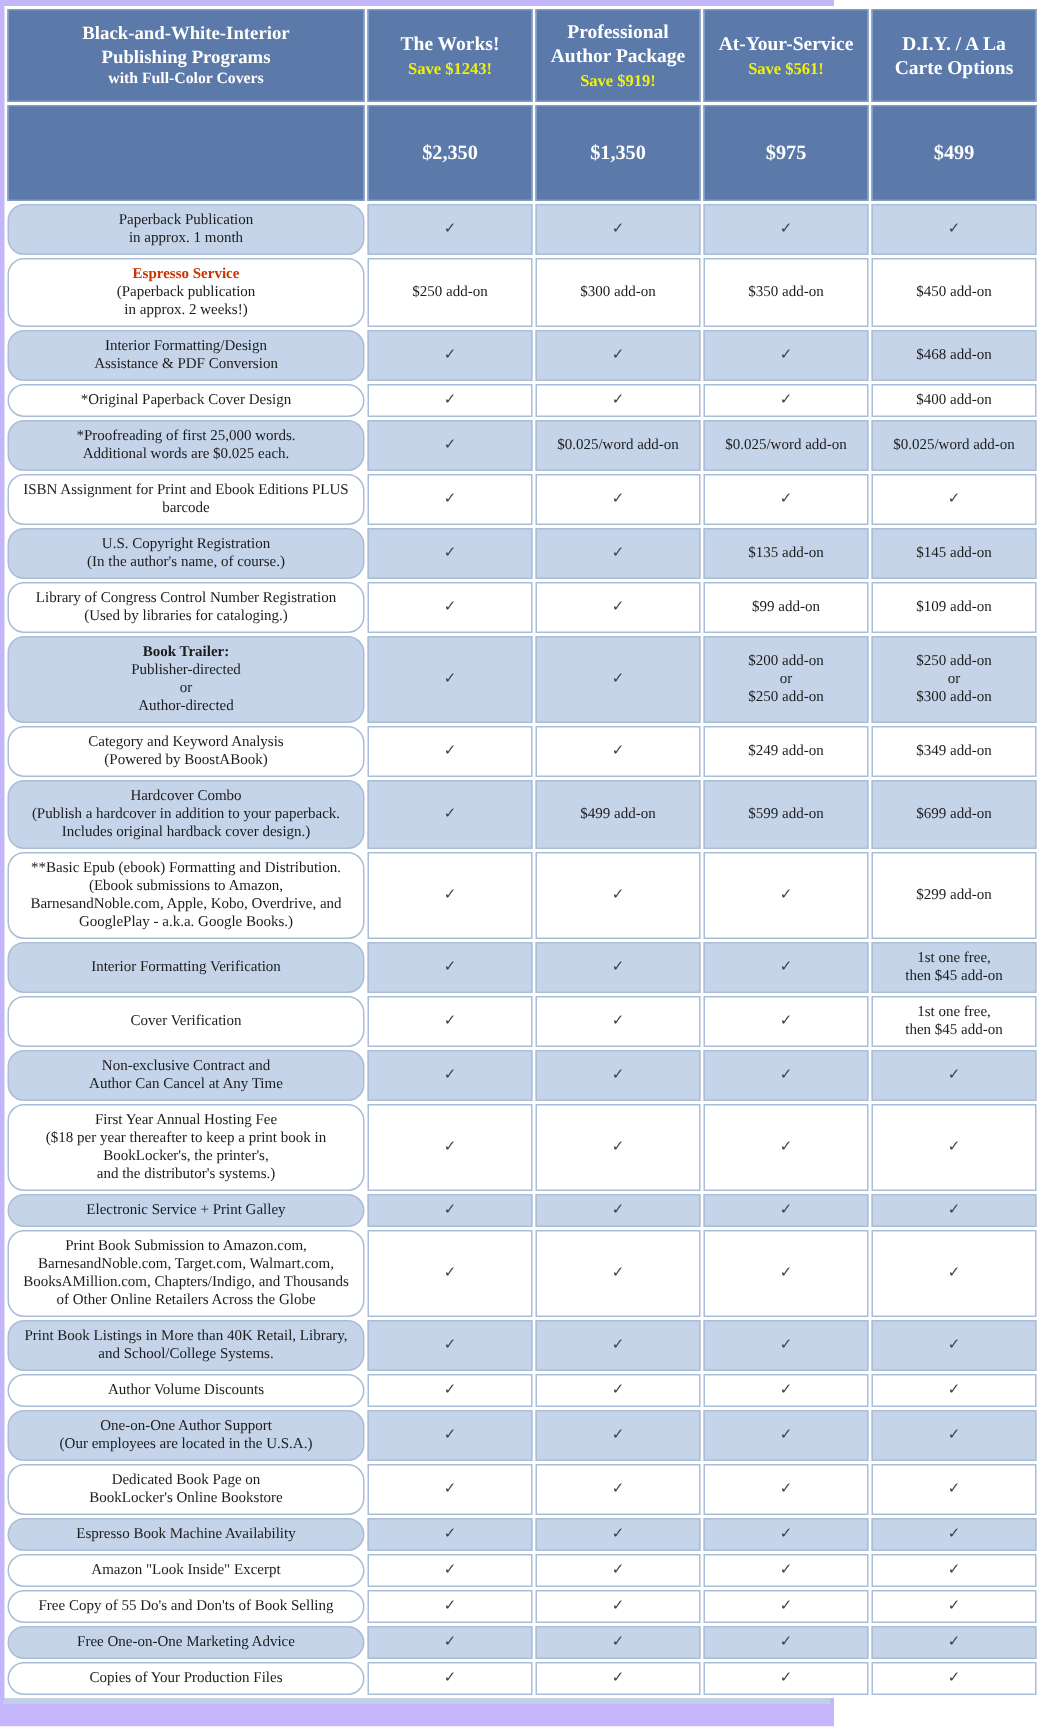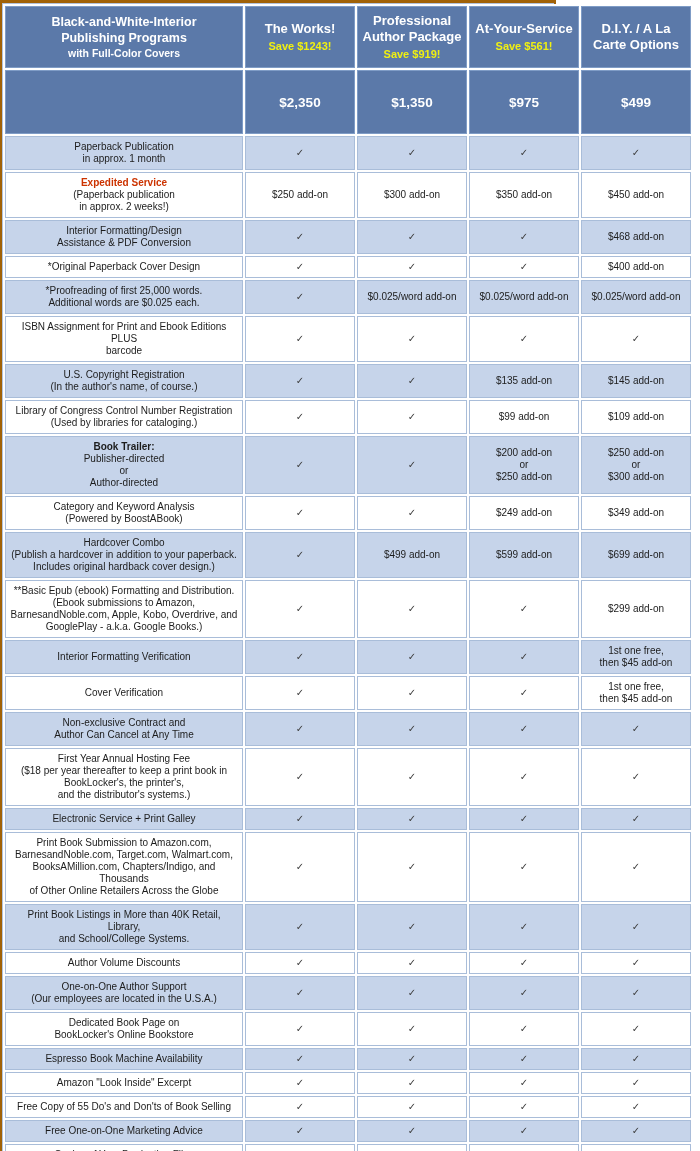--- a/index.html
+++ b/index.html
@@ -1,20 +1,20 @@
 <!DOCTYPE html>
 <html><head>
 <meta charset="utf-8">
 <style>
   html,body{margin:0;padding:0;background:#ffffff;}
   .page{
     width:556px;height:1151px;box-sizing:border-box;
     padding:3px 2px 0 2px;
-    font-family:Liberation Sans, sans-serif;
-    background:#a16207;
+    font-family:Liberation Serif, serif;
+    background:#c4b5fd;
   }
   .frame{
     border:1px solid #b3c3dc;
     border-bottom:4px solid #c2cfe4;
     background:#ffffff;
   }
   table.compare{
     width:100%;
     table-layout:fixed;
     border-collapse:separate;
@@ -46,21 +46,21 @@
     border:1px solid #a9bdd9;
     text-align:center;
     vertical-align:middle;
     padding:4px 4px;
     font-size:10px;
     line-height:12px;
     color:#1c1c1c;
     background:#ffffff;
   }
   tr.shaded td{background:#c6d4ea;}
-  td.feature{white-space:pre-line;}
+  td.feature{white-space:pre-line;border-radius:11px;}
   .ftitle{font-weight:bold;}
   .ftitle.red{color:#cc3300;}
   .flines{white-space:pre-line;}
   td.val{white-space:pre-line;}
   td.val.check{font-size:10px;color:#3c3c3c;}
 </style>
 </head>
 <body>
 
 <div class="page">
@@ -116,21 +116,21 @@
       <tbody>
           <tr class="shaded">
             <td class="feature"><div class="flines">Paperback Publication
 in approx. 1 month</div></td>
             <td class="val check">✓</td>
             <td class="val check">✓</td>
             <td class="val check">✓</td>
             <td class="val check">✓</td>
           </tr>
           <tr class="plain">
-            <td class="feature"><div class="ftitle red">Expedited Service</div><div class="flines">(Paperback publication
+            <td class="feature"><div class="ftitle red">Espresso Service</div><div class="flines">(Paperback publication
 in approx. 2 weeks!)</div></td>
             <td class="val">$250 add-on</td>
             <td class="val">$300 add-on</td>
             <td class="val">$350 add-on</td>
             <td class="val">$450 add-on</td>
           </tr>
           <tr class="shaded">
             <td class="feature"><div class="flines">Interior Formatting/Design
 Assistance &amp; PDF Conversion</div></td>
             <td class="val check">✓</td>

